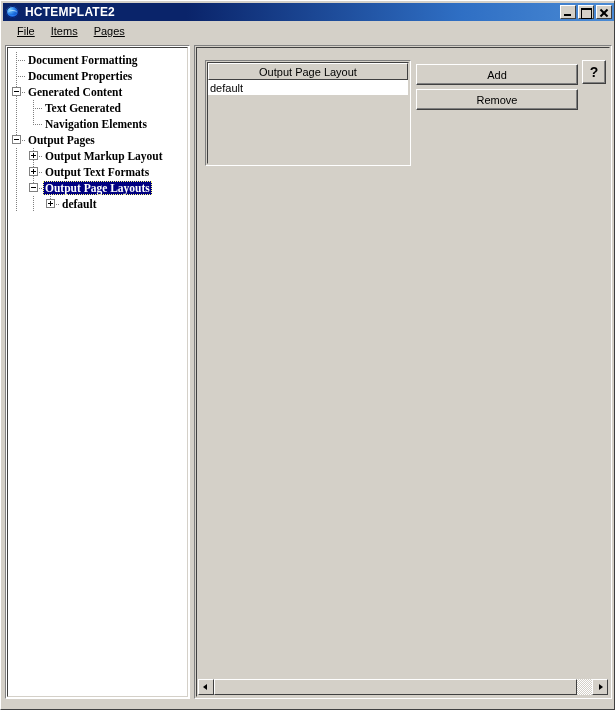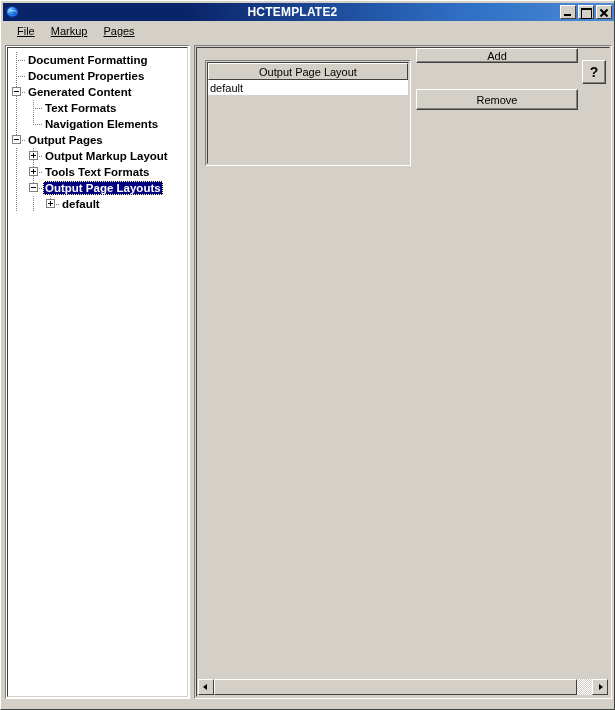--- a/index.html
+++ b/index.html
@@ -18,21 +18,20 @@
     position: relative;
     width: 615px;
     height: 710px;
     box-sizing: border-box;
     background: #d4d0c8;
     border-top: 1px solid #ffffff;
     border-left: 1px solid #ffffff;
     border-right: 1px solid #404040;
     border-bottom: 1px solid #404040;
     overflow: hidden;
-    text-align: center;
   }
 
   
   .title-bar {
     position: absolute;
     left: 2px;
     top: 2px;
     width: 611px;
     height: 18px;
     box-sizing: border-box;
@@ -163,20 +162,21 @@
     padding-top: 4px;
   }
 
   .tree-row {
     position: relative;
     height: 16px;
     display: flex;
     align-items: center;
     white-space: nowrap;
     cursor: default;
+    font-family: Liberation Serif, serif;
   }
   .tree-indent { display: block; flex: 0 0 auto; }
   .tree-dots {
     position: absolute;
     left: 0; top: 0; bottom: 0;
     pointer-events: none;
   }
   .vline {
     position: absolute;
     top: 0;
@@ -328,21 +328,21 @@
     cursor: default;
   }
   .btn::after {
     content: "";
     position: absolute;
     inset: 0;
     border-right: 1px solid #808080;
     border-bottom: 1px solid #808080;
     pointer-events: none;
   }
-  .btn-add { left: 219px; top: 0; width: 162px; height: 15px; }
+  .btn-add { left: 219px; top: 16px; width: 162px; height: 21px; }
   .btn-remove { left: 219px; top: 41px; width: 162px; height: 21px; }
   .btn-help {
     left: 385px; top: 12px; width: 24px; height: 24px;
     font-weight: bold;
     font-size: 14px;
   }
 
   
   .hscroll {
     position: absolute;
@@ -425,21 +425,21 @@
         </span>
       <span class="tb-btn tb-close">
           <i class="a"></i>
           <i class="b"></i>
         </span>
     </span>
   </div>
 
   <div class="menu-bar">
     <span class="menu-item">File</span>
-    <span class="menu-item">Markup</span>
+    <span class="menu-item">Items</span>
     <span class="menu-item">Pages</span>
   </div>
 
   <div class="tree-panel">
     <div class="tree-panel-inner" id="tree-view">
         <div class="tree-row">
           <div class="tree-dots" style="width: 22px;">
             <div class="vline" style="left: 8px;"></div>
             <div class="hline" style="left: 8px; width: 10px;"></div>
           </div>
@@ -463,21 +463,21 @@
           <span class="tree-indent" style="width: 18px;"></span>
           <span class="tree-label">Generated Content</span>
         </div>
         <div class="tree-row">
           <div class="tree-dots" style="width: 39px;">
             <div class="vline" style="left: 8px;"></div>
             <div class="vline" style="left: 25px;"></div>
             <div class="hline" style="left: 25px; width: 10px;"></div>
           </div>
           <span class="tree-indent" style="width: 35px;"></span>
-          <span class="tree-label">Text Formats</span>
+          <span class="tree-label">Text Generated</span>
         </div>
         <div class="tree-row">
           <div class="tree-dots" style="width: 39px;">
             <div class="vline" style="left: 8px;"></div>
             <div class="vline half-top" style="left: 25px;"></div>
             <div class="hline" style="left: 25px; width: 10px;"></div>
           </div>
           <span class="tree-indent" style="width: 35px;"></span>
           <span class="tree-label">Navigation Elements</span>
         </div>
@@ -501,21 +501,21 @@
           <span class="tree-label">Output Markup Layout</span>
         </div>
         <div class="tree-row">
           <div class="tree-dots" style="width: 39px;">
             <div class="vline" style="left: 8px;"></div>
             <div class="vline" style="left: 25px;"></div>
             <div class="hline" style="left: 25px; width: 10px;"></div>
           </div>
           <div class="expander plus" style="left: 21px;"></div>
           <span class="tree-indent" style="width: 35px;"></span>
-          <span class="tree-label">Tools Text Formats</span>
+          <span class="tree-label">Output Text Formats</span>
         </div>
         <div class="tree-row selected">
           <div class="tree-dots" style="width: 39px;">
             <div class="vline" style="left: 8px;"></div>
             <div class="vline half-top" style="left: 25px;"></div>
             <div class="hline" style="left: 25px; width: 10px;"></div>
           </div>
           <div class="expander" style="left: 21px;"></div>
           <span class="tree-indent" style="width: 35px;"></span>
           <span class="tree-label">Output Page Layouts</span>

